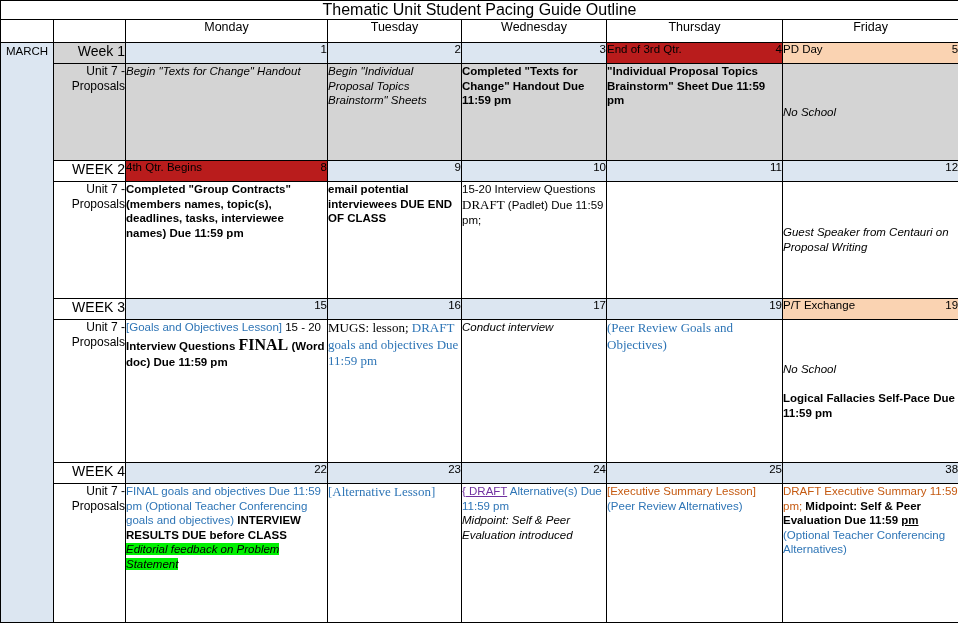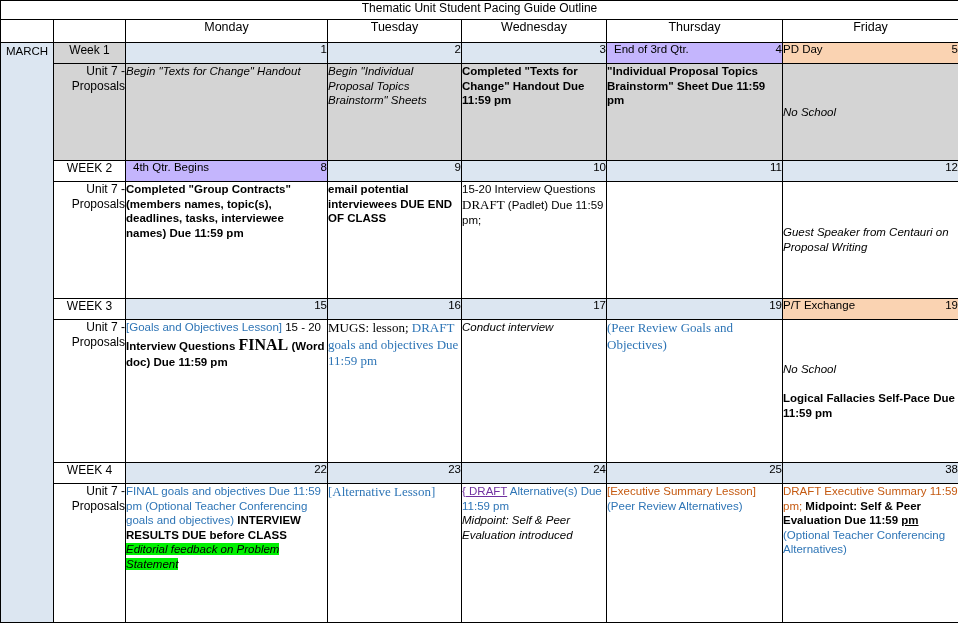--- a/index.html
+++ b/index.html
@@ -21,21 +21,21 @@
     vertical-align:top;
     font-weight:normal;
     overflow:hidden;
   }
 
   
   .title-cell{
     height:18px;
     text-align:center;
     vertical-align:middle;
-    font-size:12px;
+    font-size:16px;
     font-weight:bold;
     color:#000;
     background:#ffffff;
     border-left:none;border-right:none;border-top:none;
   }
 
   
   .dayhdr{
     height:22px;
     text-align:center;
@@ -48,22 +48,22 @@
 
   
   .monthcell{
     background:#dce6f1;
     text-align:center;
     vertical-align:middle;
     font-size:11.5px;
     font-weight:bold;
   }
   .weeklbl{
-    text-align:center;vertical-align:middle;
-    font-size:12px;font-weight:bold;background:#ffffff;
+    text-align:right;vertical-align:middle;
+    font-size:14px;font-weight:bold;background:#ffffff;
   }
   .weeklbl.shaded{background:#d4d4d4;}
   .unitcell{
     text-align:right;vertical-align:middle;
     font-size:12px;line-height:1.25;background:#ffffff;
   }
   .unitcell.shaded{background:#d4d4d4;}
 
   
   .datecell{
@@ -71,21 +71,21 @@
     vertical-align:middle;
     font-size:11.5px;
     font-weight:bold;
     background:#dce6f1;
     position:relative;
     padding:0 4px;
     white-space:nowrap;
   }
   .datecell .dnum{float:right;}
   .datecell .dlabel{float:left;}
-  .datecell.yellow{background:#c4b5fd;padding-left:7px;}
+  .datecell.yellow{background:#b91c1c;}
   .datecell.peach{background:#fad3b2;}
 
   
   .bodycell{
     background:#ffffff;
     padding:3px 4px 2px 4px;
     font-size:11.5px;
     line-height:1.27;
     vertical-align:top;
   }

